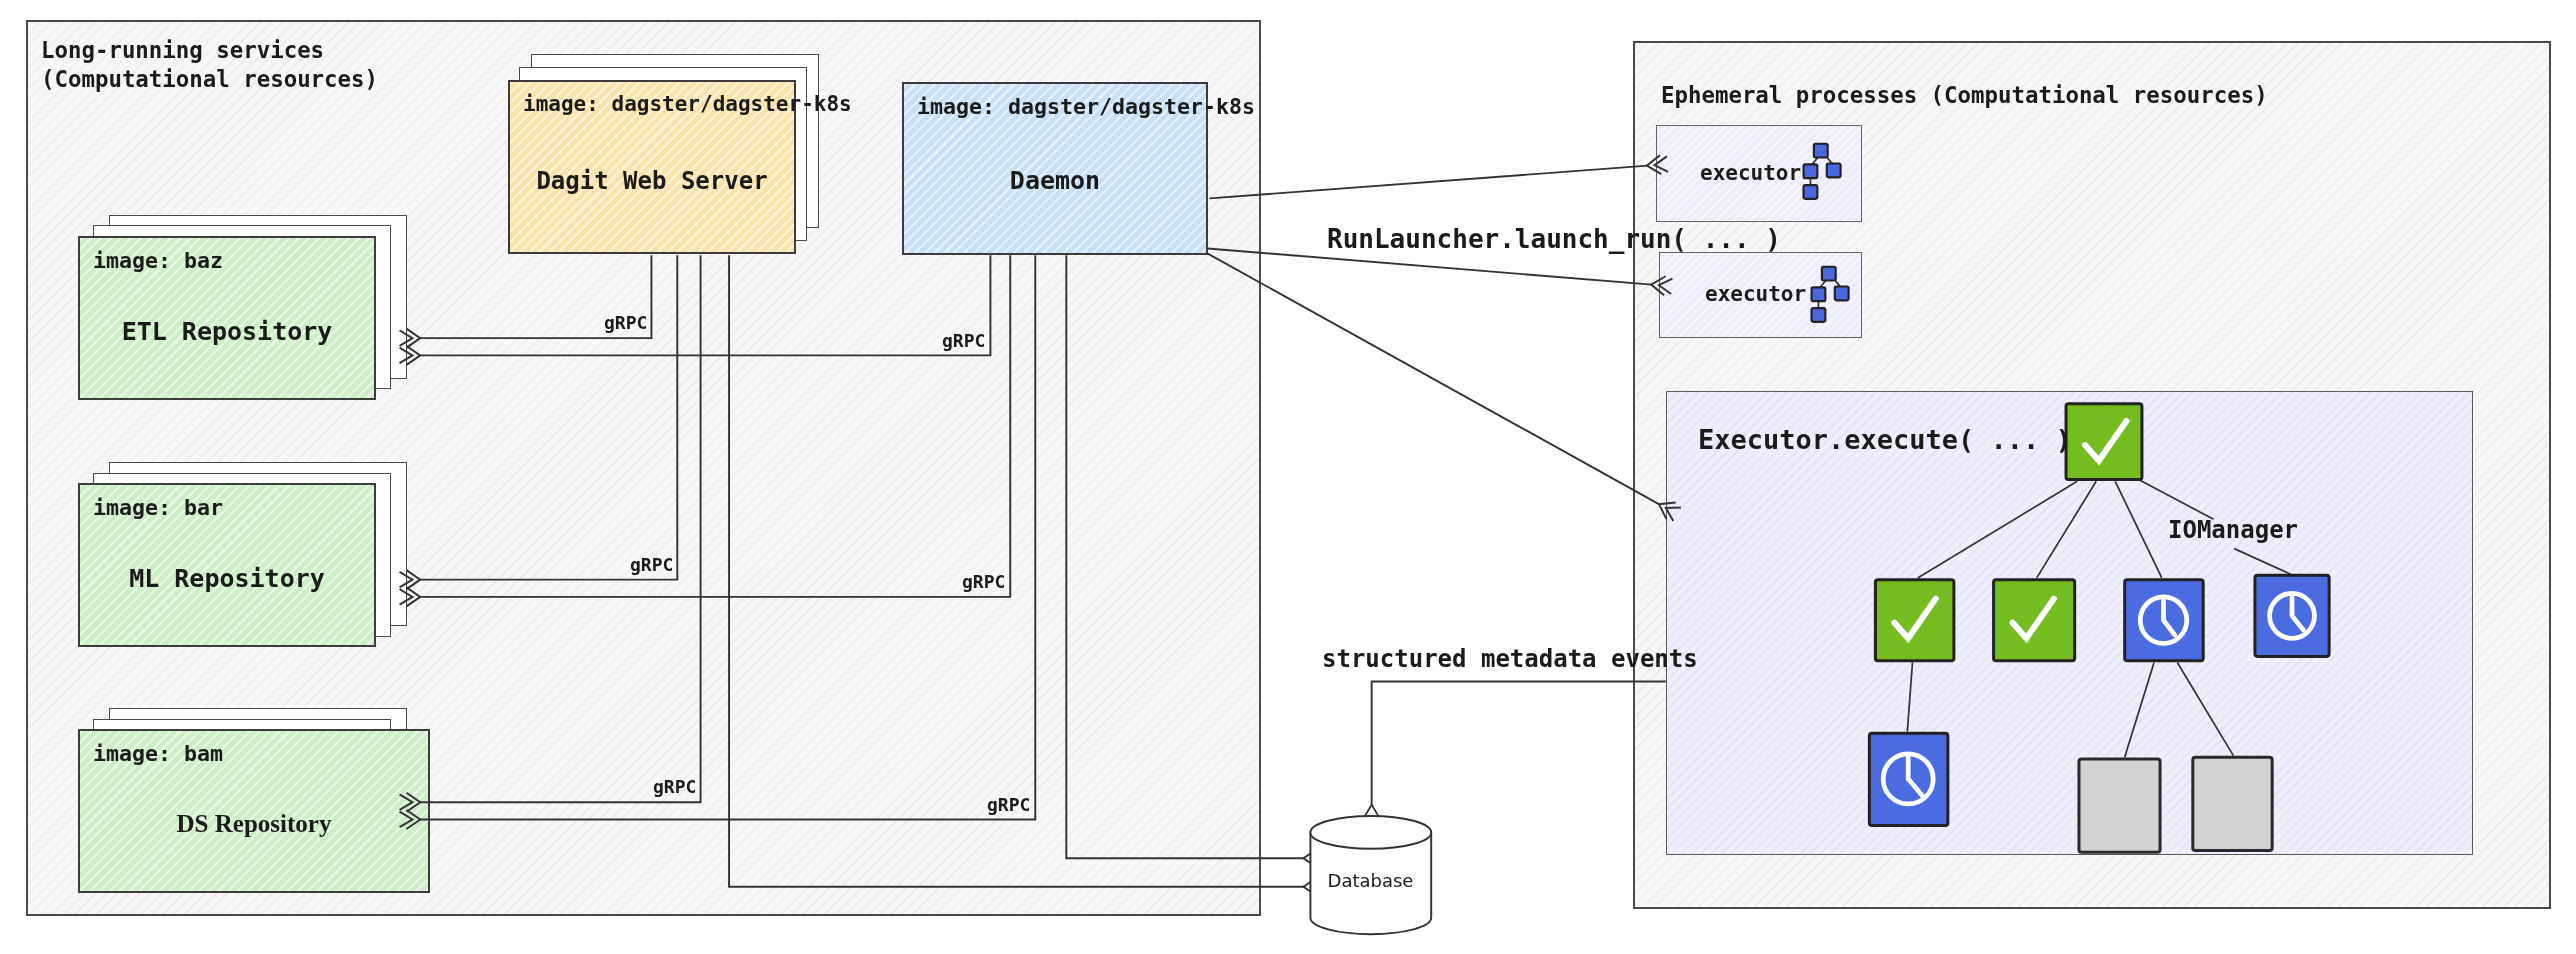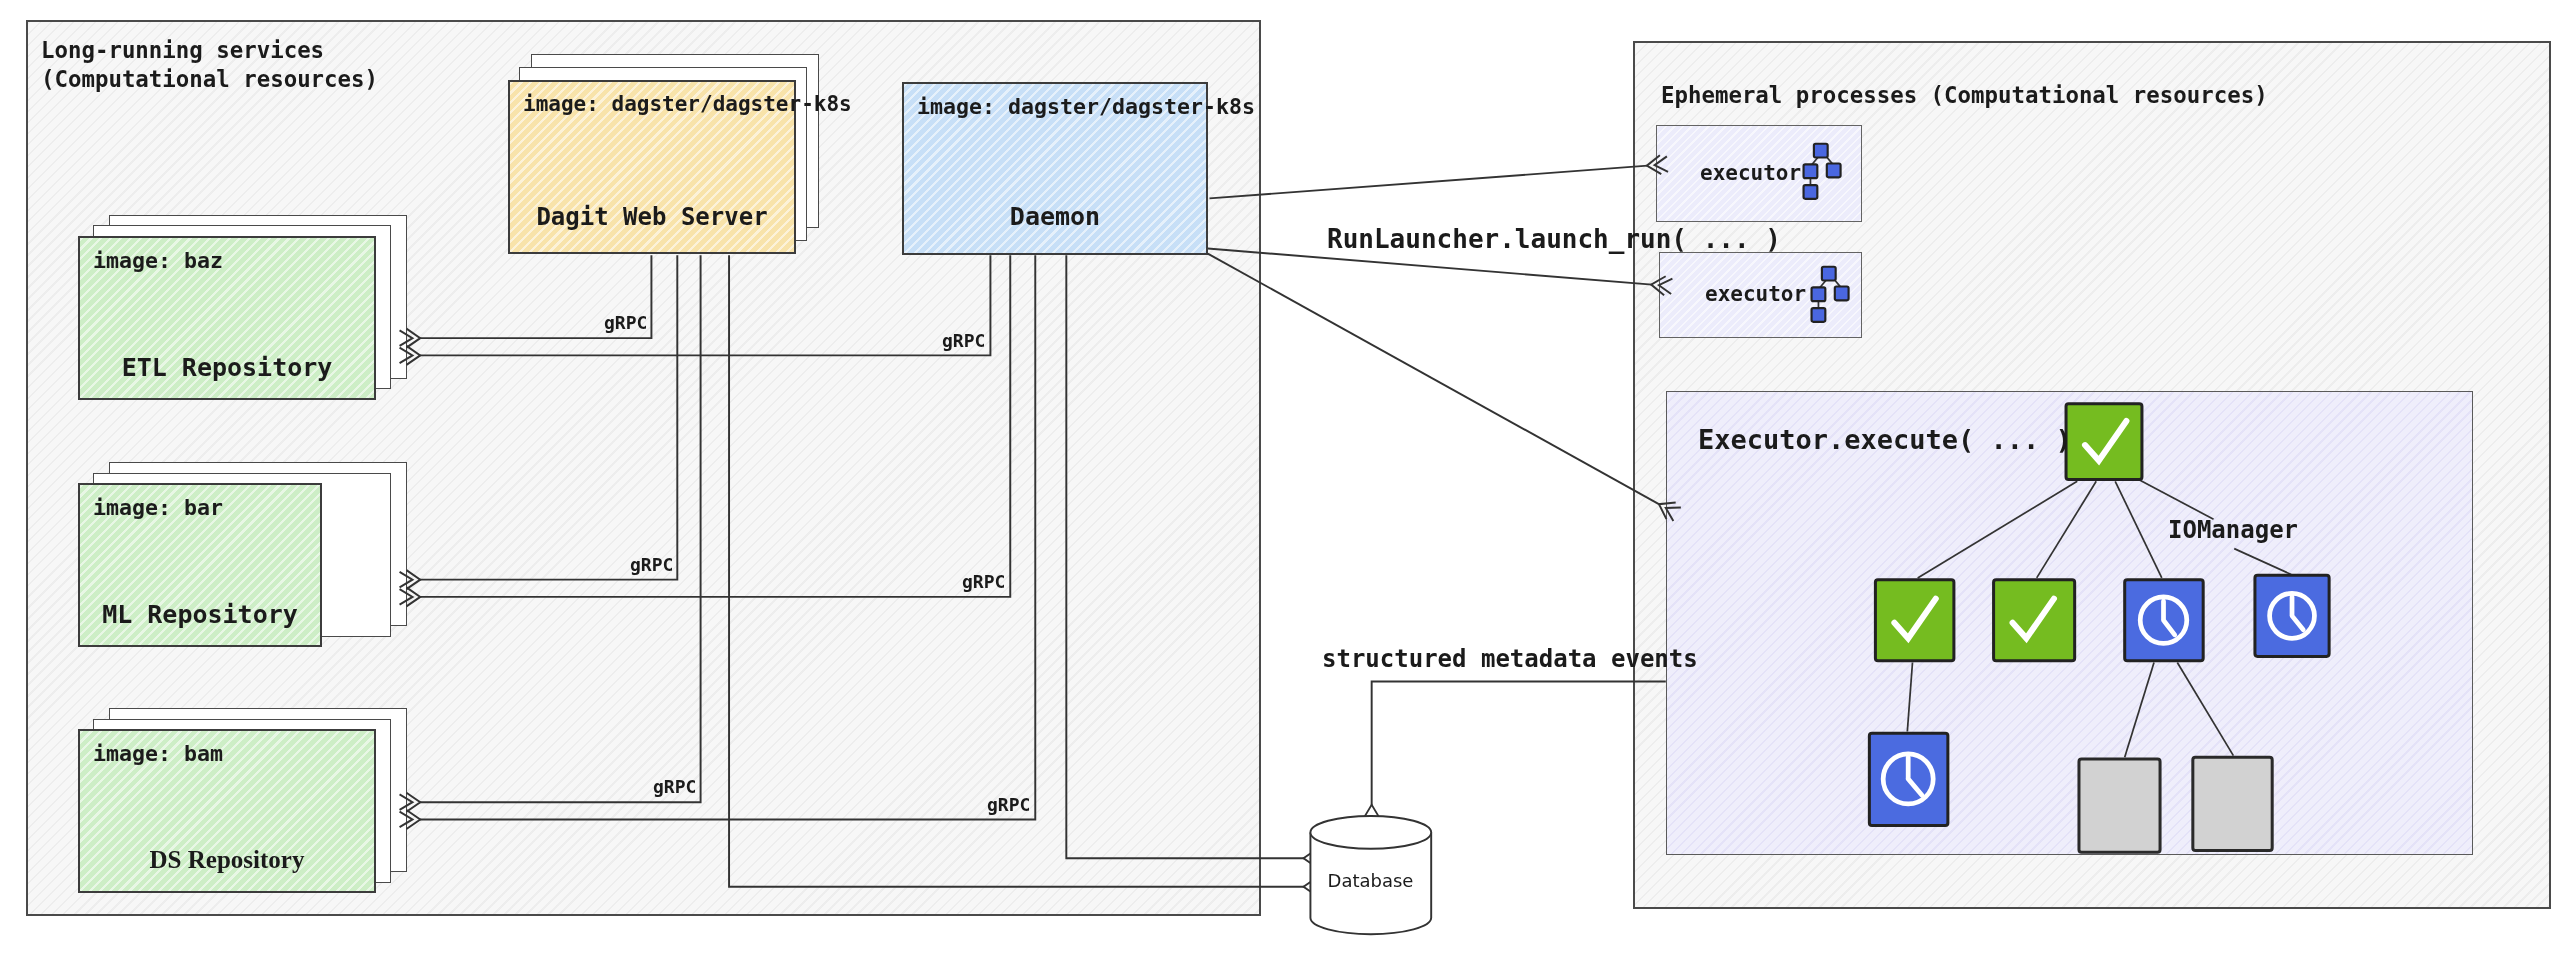--- a/index.html
+++ b/index.html
@@ -8,21 +8,21 @@
   
   .panel{position:absolute;background-color:#f7f7f7;
     background-image:repeating-linear-gradient(135deg,rgba(110,110,110,.07) 0 1.7px,transparent 1.7px 7.8px);
     border:2.2px solid #4a4a4a;box-sizing:border-box;z-index:1;}
   
   .sheet{position:absolute;background:#ffffff;border:1.7px solid #4a4a4a;box-sizing:border-box;z-index:2;}
   
   .card{position:absolute;border:2.2px solid #3c3c3c;box-sizing:border-box;z-index:3;
     background-image:repeating-linear-gradient(135deg,rgba(255,255,255,.55) 0 2.2px,transparent 2.2px 7px);}
   .card .img-label{position:absolute;left:13px;top:10.4px;font-weight:bold;font-size:21.6px;white-space:pre;}
-  .card .card-title{position:absolute;left:0;right:0;text-align:center;font-weight:bold;font-size:25px;white-space:pre;margin-top:36px;}
+  .card .card-title{position:absolute;left:0;right:0;text-align:center;font-weight:bold;font-size:25px;white-space:pre;}
   .card-yellow{background-color:#f8e3aa;}
   .card-blue{background-color:#c7dff7;}
   .card-green{background-color:#cdeec6;}
   .exec-small{position:absolute;background-color:#ececfb;border:1.7px solid #636363;box-sizing:border-box;z-index:3;
     background-image:repeating-linear-gradient(135deg,rgba(255,255,255,.6) 0 1.7px,transparent 1.7px 6px);text-align:right;}
   .exec-small .exec-label{position:absolute;font-weight:bold;font-size:21px;}
   .exec-big{position:absolute;background-color:#efeefb;border:1.7px solid #5a5a5a;box-sizing:border-box;z-index:2;
     background-image:repeating-linear-gradient(135deg,rgba(150,140,225,.12) 0 1.7px,transparent 1.7px 7px);}
   .lbl{position:absolute;font-weight:bold;white-space:pre;z-index:6;}
   .lbl-panel{font-size:22.4px;line-height:29px;}
@@ -61,28 +61,28 @@
 
 <div class="sheet" style="left:109px;top:215px;width:298px;height:164px;"></div>
 <div class="sheet" style="left:93px;top:225px;width:298px;height:164px;"></div>
 <div class="card card-green" style="left:78px;top:236px;width:298px;height:164px;">
   <div class="img-label">image: baz</div>
   <div class="card-title" style="top:79px;">ETL Repository</div>
 </div>
 
 <div class="sheet" style="left:109px;top:462px;width:298px;height:164px;"></div>
 <div class="sheet" style="left:93px;top:473px;width:298px;height:164px;"></div>
-<div class="card card-green" style="left:78px;top:483px;width:244px;height:164px;">
+<div class="card card-green" style="left:78px;top:483px;width:298px;height:164px;">
   <div class="img-label">image: bar</div>
   <div class="card-title" style="top:79px;">ML Repository</div>
 </div>
 
 <div class="sheet" style="left:109px;top:708px;width:298px;height:164px;"></div>
 <div class="sheet" style="left:93px;top:719px;width:298px;height:164px;"></div>
-<div class="card card-green" style="left:78px;top:729px;width:298px;height:164px;padding-left:16px;">
+<div class="card card-green" style="left:78px;top:729px;width:352px;height:164px;padding-left:16px;">
   <div class="img-label">image: bam</div>
   <div class="card-title" style="top:79px;font-family:Liberation Serif, serif;">DS Repository</div>
 </div>
 
 <div class="exec-small" style="left:1656px;top:125px;width:206px;height:97px;">
   <div class="exec-label" style="left:43px;top:35px;">executor</div>
   <svg class="icon-dag" style="left:143px;top:15.5px;" width="45" height="62" viewBox="0 0 52 72">
     <path class="edge" d="M24,14 L13,27 M28,14 L38,26 M12,41 L12,50"></path>
     <rect x="16" y="2" width="16" height="16" rx="2" stroke="#222" stroke-width="2.5" fill="#4a67e0"></rect>
     <rect x="4" y="26" width="16" height="16" rx="2" stroke="#222" stroke-width="2.5" fill="#4a67e0"></rect>

